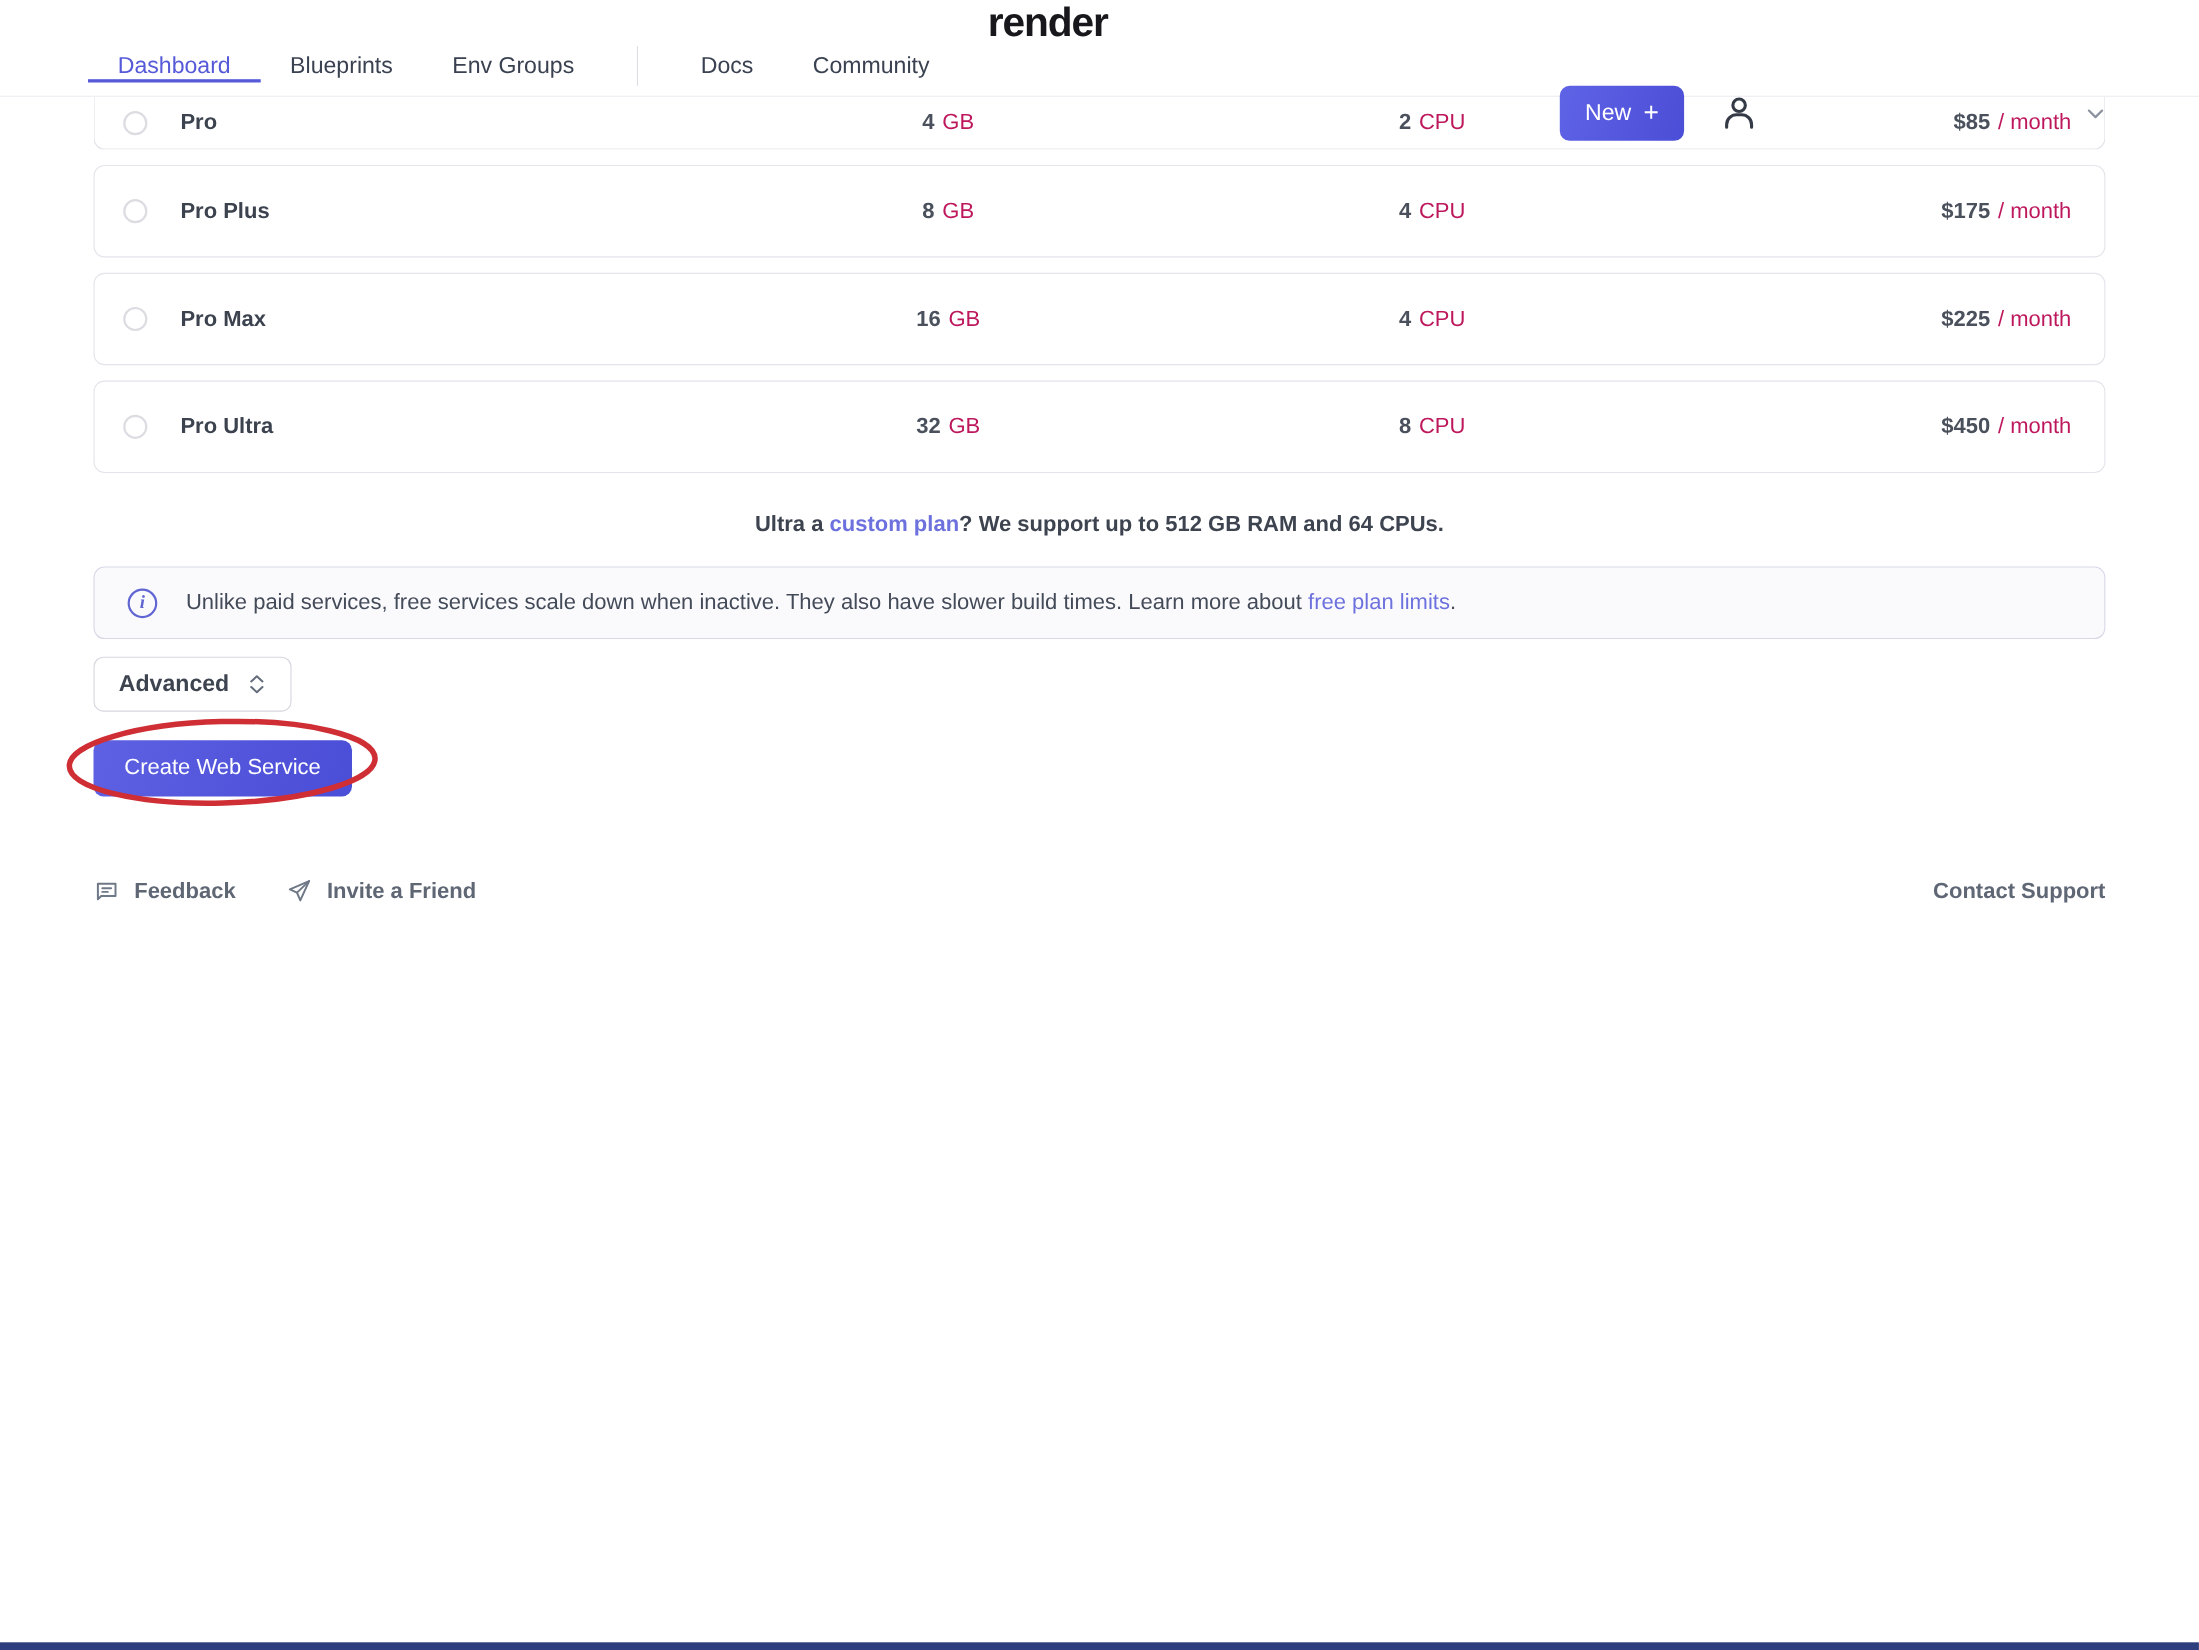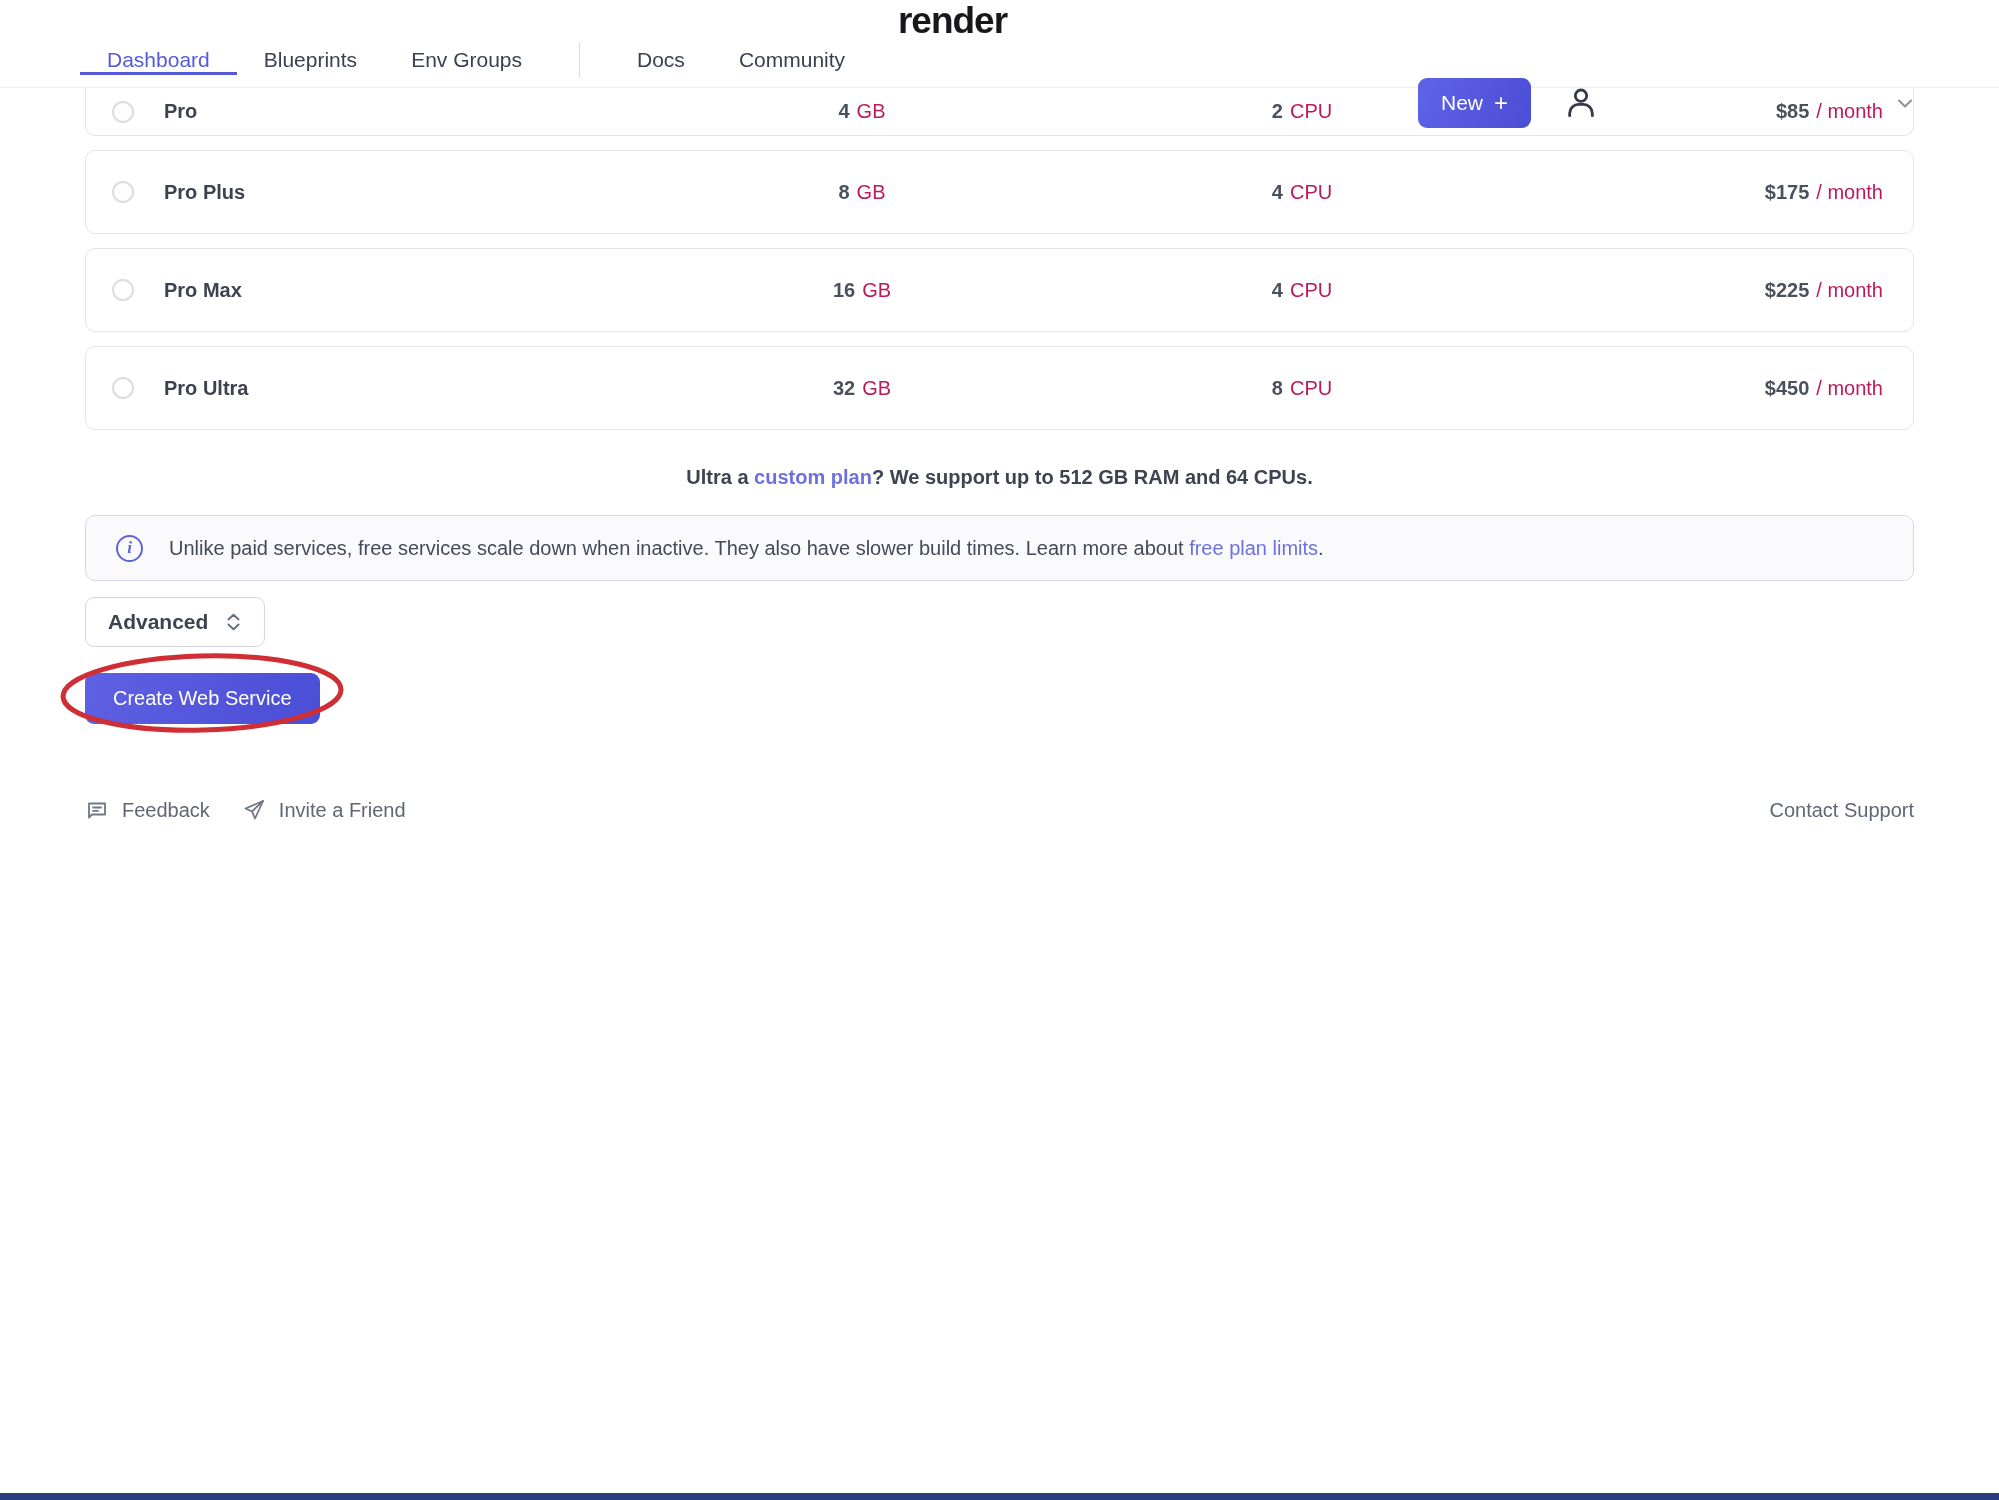--- a/index.html
+++ b/index.html
@@ -81,22 +81,22 @@
     border:none;cursor:pointer;border-radius:9px;padding:14px 28px;
     background:linear-gradient(110deg,#5e61e2,#4a4dd6);color:#fff;
     font-family:inherit;font-size:20px;font-weight:500;
   }
   .annotation{
     position:absolute;left:-27px;top:-21px;width:288px;height:82px;
     color:var(--annotation);pointer-events:none;transform:rotate(-1.5deg);
   }
   
   .footer{
-    display:flex;align-items:center;margin-top:74px;gap:32px;
-    font-size:20px;font-weight:400;color:#5f6775;
+    display:flex;align-items:center;margin-top:74px;gap:46px;
+    font-size:20px;font-weight:700;color:#5f6775;
   }
   .footer-item{display:flex;align-items:center;gap:13px;cursor:pointer;}
   .footer-contact{margin-left:auto;cursor:pointer;}
   .icon{display:flex;align-items:center;}
   
   .bottom-bar{position:absolute;left:0;right:0;bottom:0;height:7px;background:var(--bottom-bar);}
 </style>
 </head>
 <body>
 

